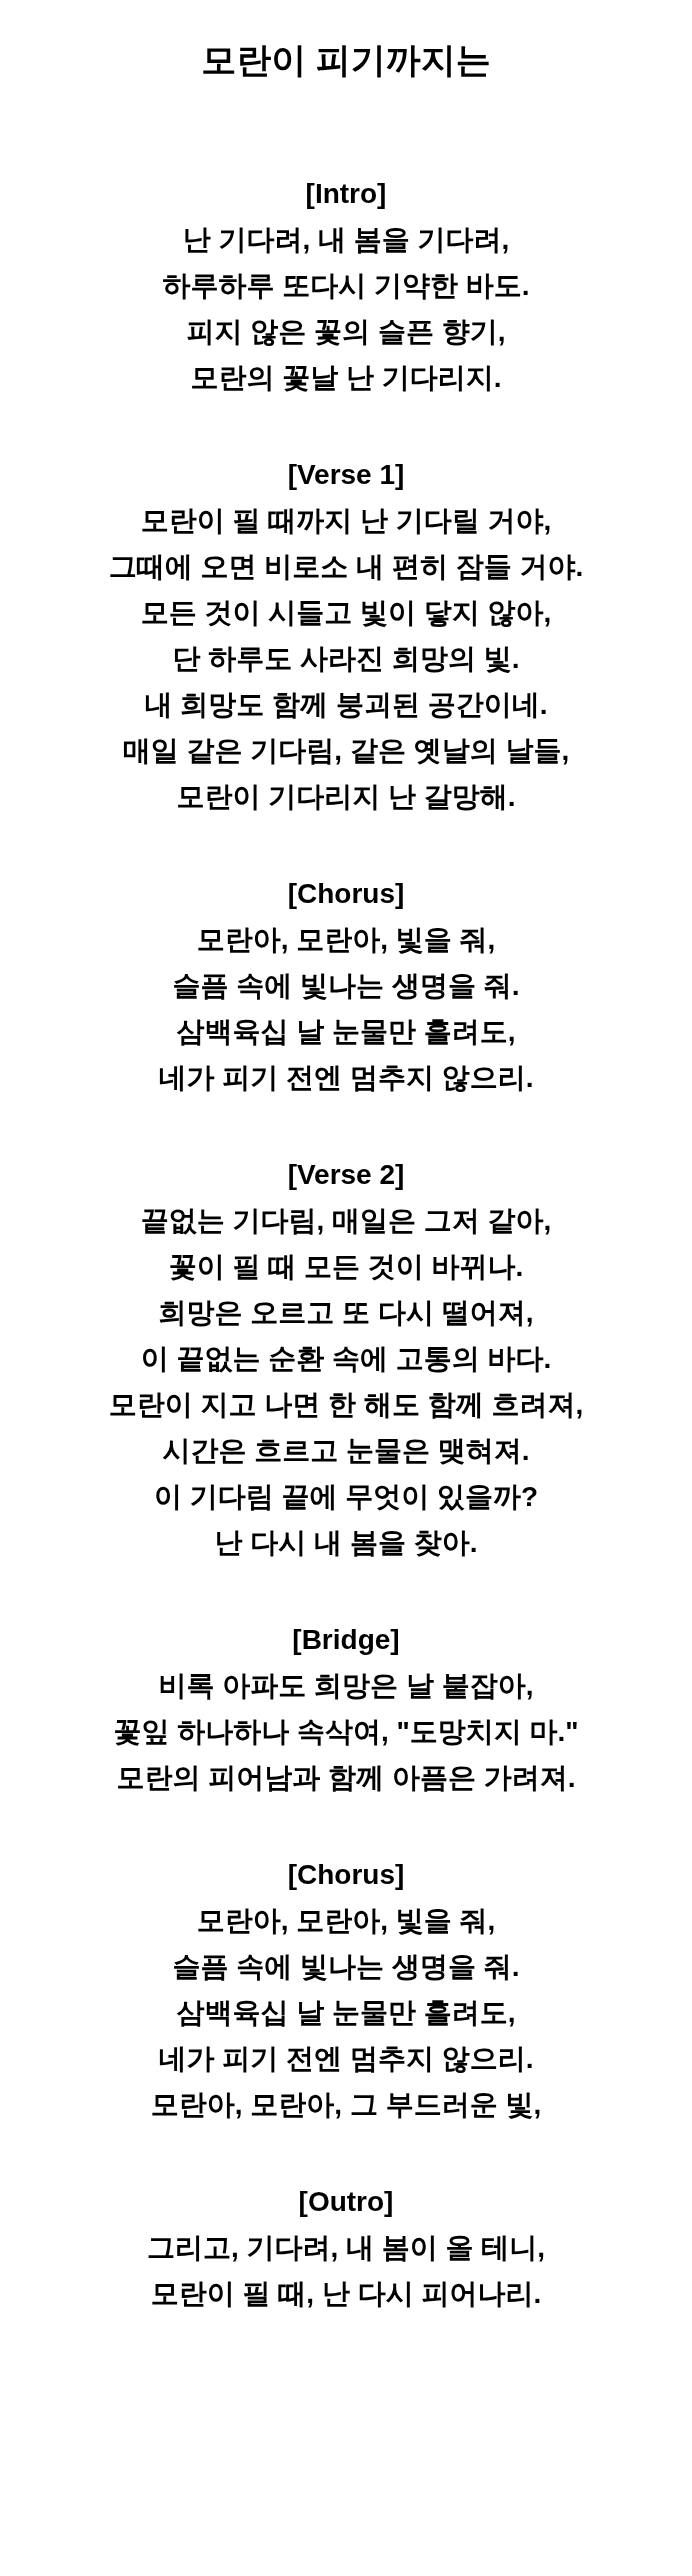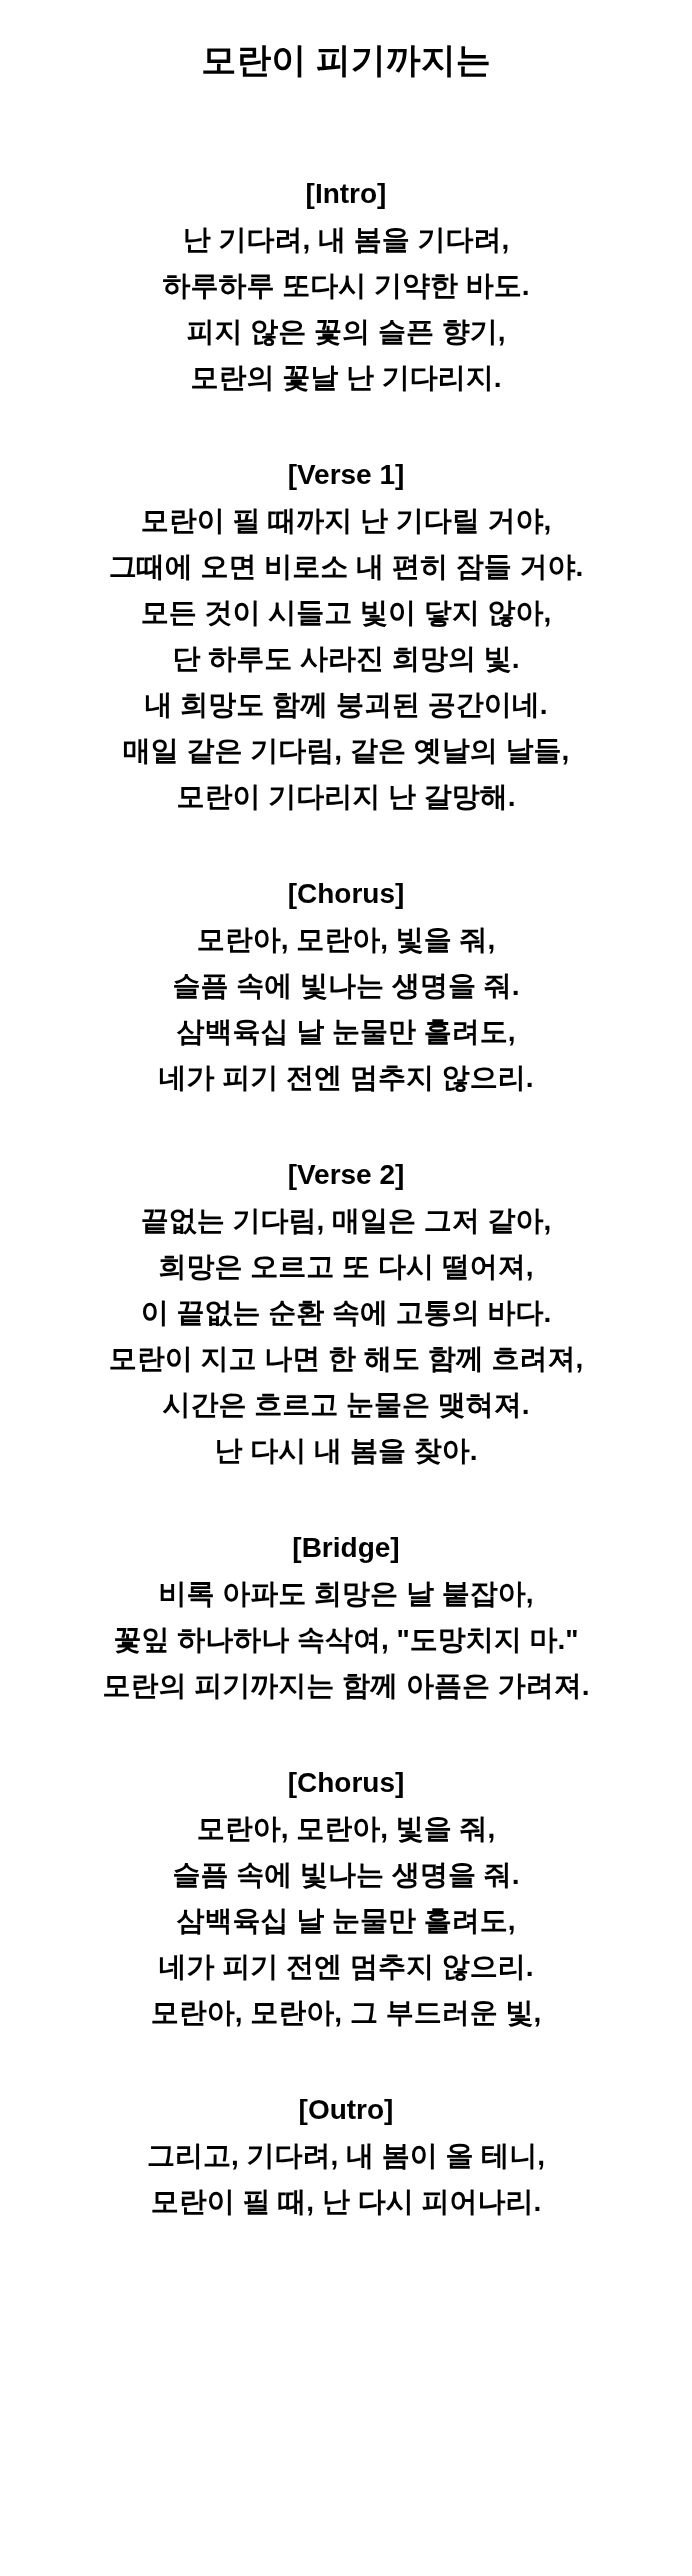--- a/index.html
+++ b/index.html
@@ -69,32 +69,34 @@
     <p class="line">[Chorus]</p>
     <p class="line">모란아, 모란아, 빛을 줘,</p>
     <p class="line">슬픔 속에 빛나는 생명을 줘.</p>
     <p class="line">삼백육십 날 눈물만 흘려도,</p>
     <p class="line">네가 피기 전엔 멈추지 않으리.</p>
   </section>
 
   <section class="section">
     <p class="line">[Verse 2]</p>
     <p class="line">끝없는 기다림, 매일은 그저 같아,</p>
+    <p class="line">꽃이 필 때 모든 것이 바뀌나.</p>
     <p class="line">희망은 오르고 또 다시 떨어져,</p>
     <p class="line">이 끝없는 순환 속에 고통의 바다.</p>
     <p class="line">모란이 지고 나면 한 해도 함께 흐려져,</p>
     <p class="line">시간은 흐르고 눈물은 맺혀져.</p>
+    <p class="line">이 기다림 끝에 무엇이 있을까?</p>
     <p class="line">난 다시 내 봄을 찾아.</p>
   </section>
 
   <section class="section">
     <p class="line">[Bridge]</p>
     <p class="line">비록 아파도 희망은 날 붙잡아,</p>
     <p class="line">꽃잎 하나하나 속삭여, "도망치지 마."</p>
-    <p class="line">모란의 피기까지는 함께 아픔은 가려져.</p>
+    <p class="line">모란의 피어남과 함께 아픔은 가려져.</p>
   </section>
 
   <section class="section">
     <p class="line">[Chorus]</p>
     <p class="line">모란아, 모란아, 빛을 줘,</p>
     <p class="line">슬픔 속에 빛나는 생명을 줘.</p>
     <p class="line">삼백육십 날 눈물만 흘려도,</p>
     <p class="line">네가 피기 전엔 멈추지 않으리.</p>
     <p class="line">모란아, 모란아, 그 부드러운 빛,</p>
   </section>

